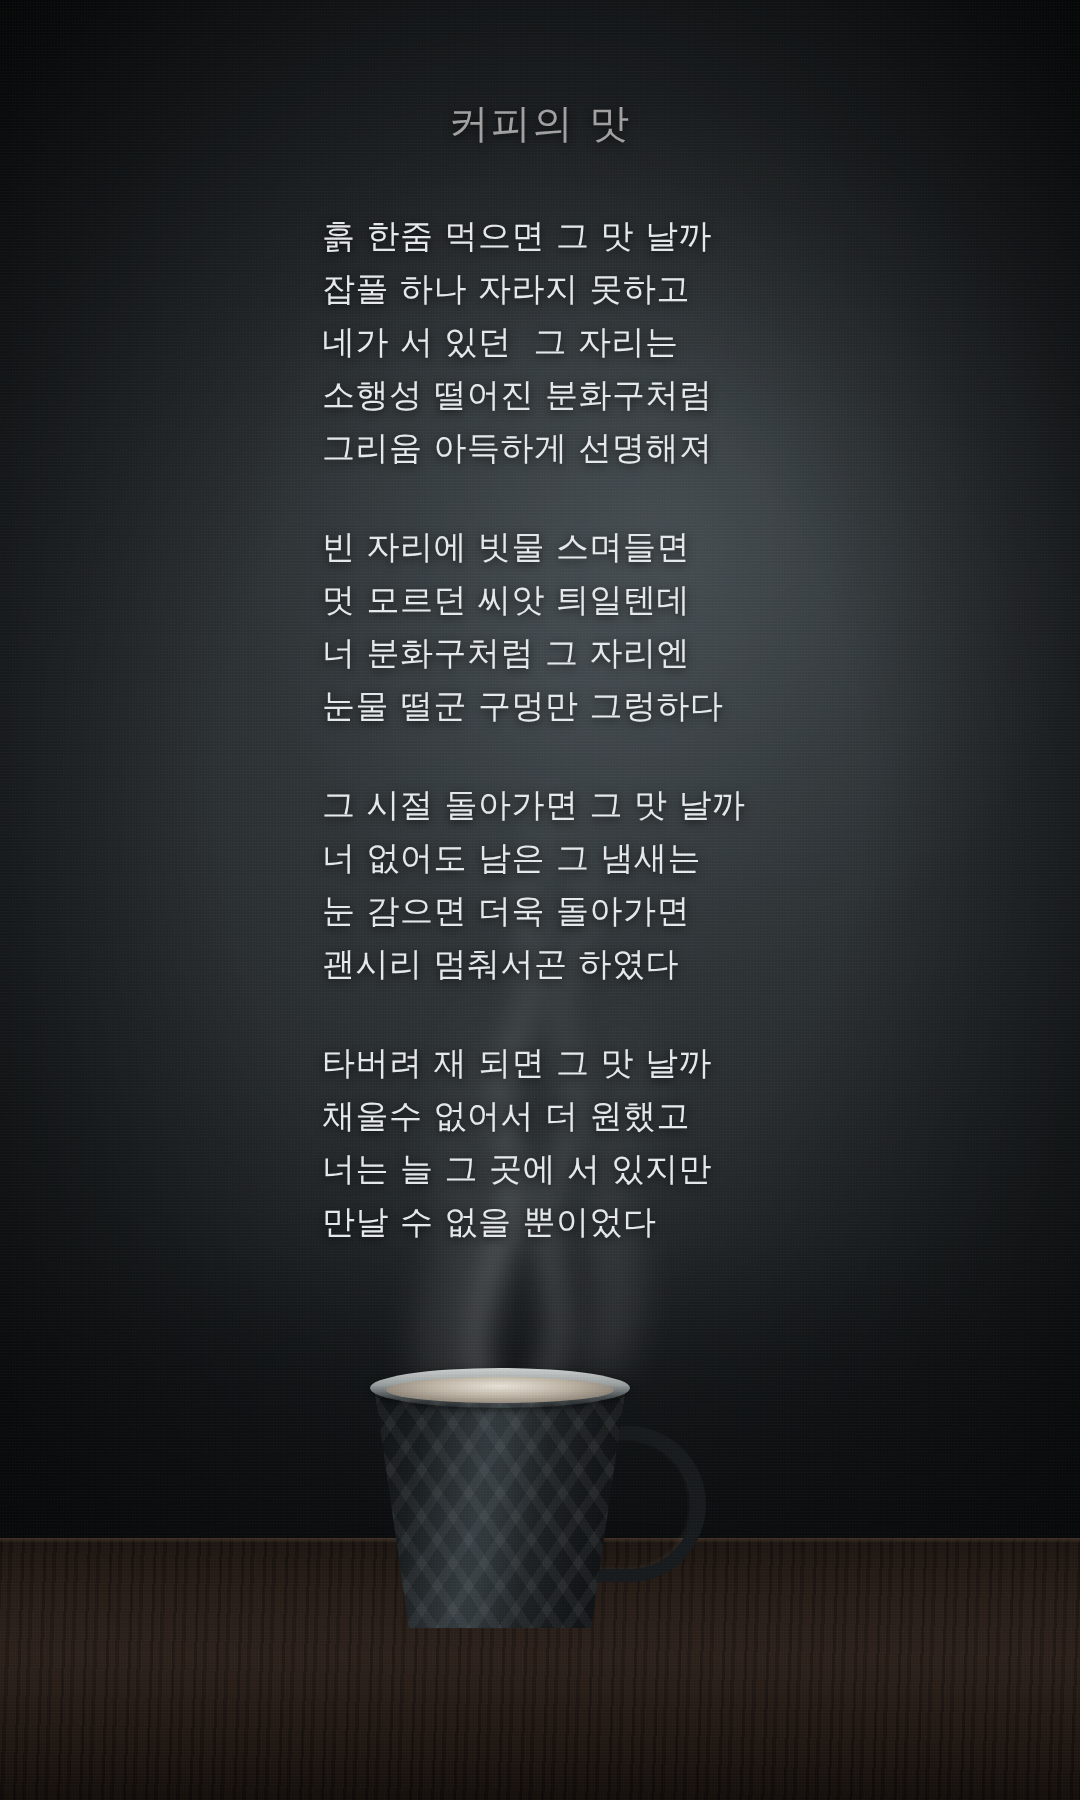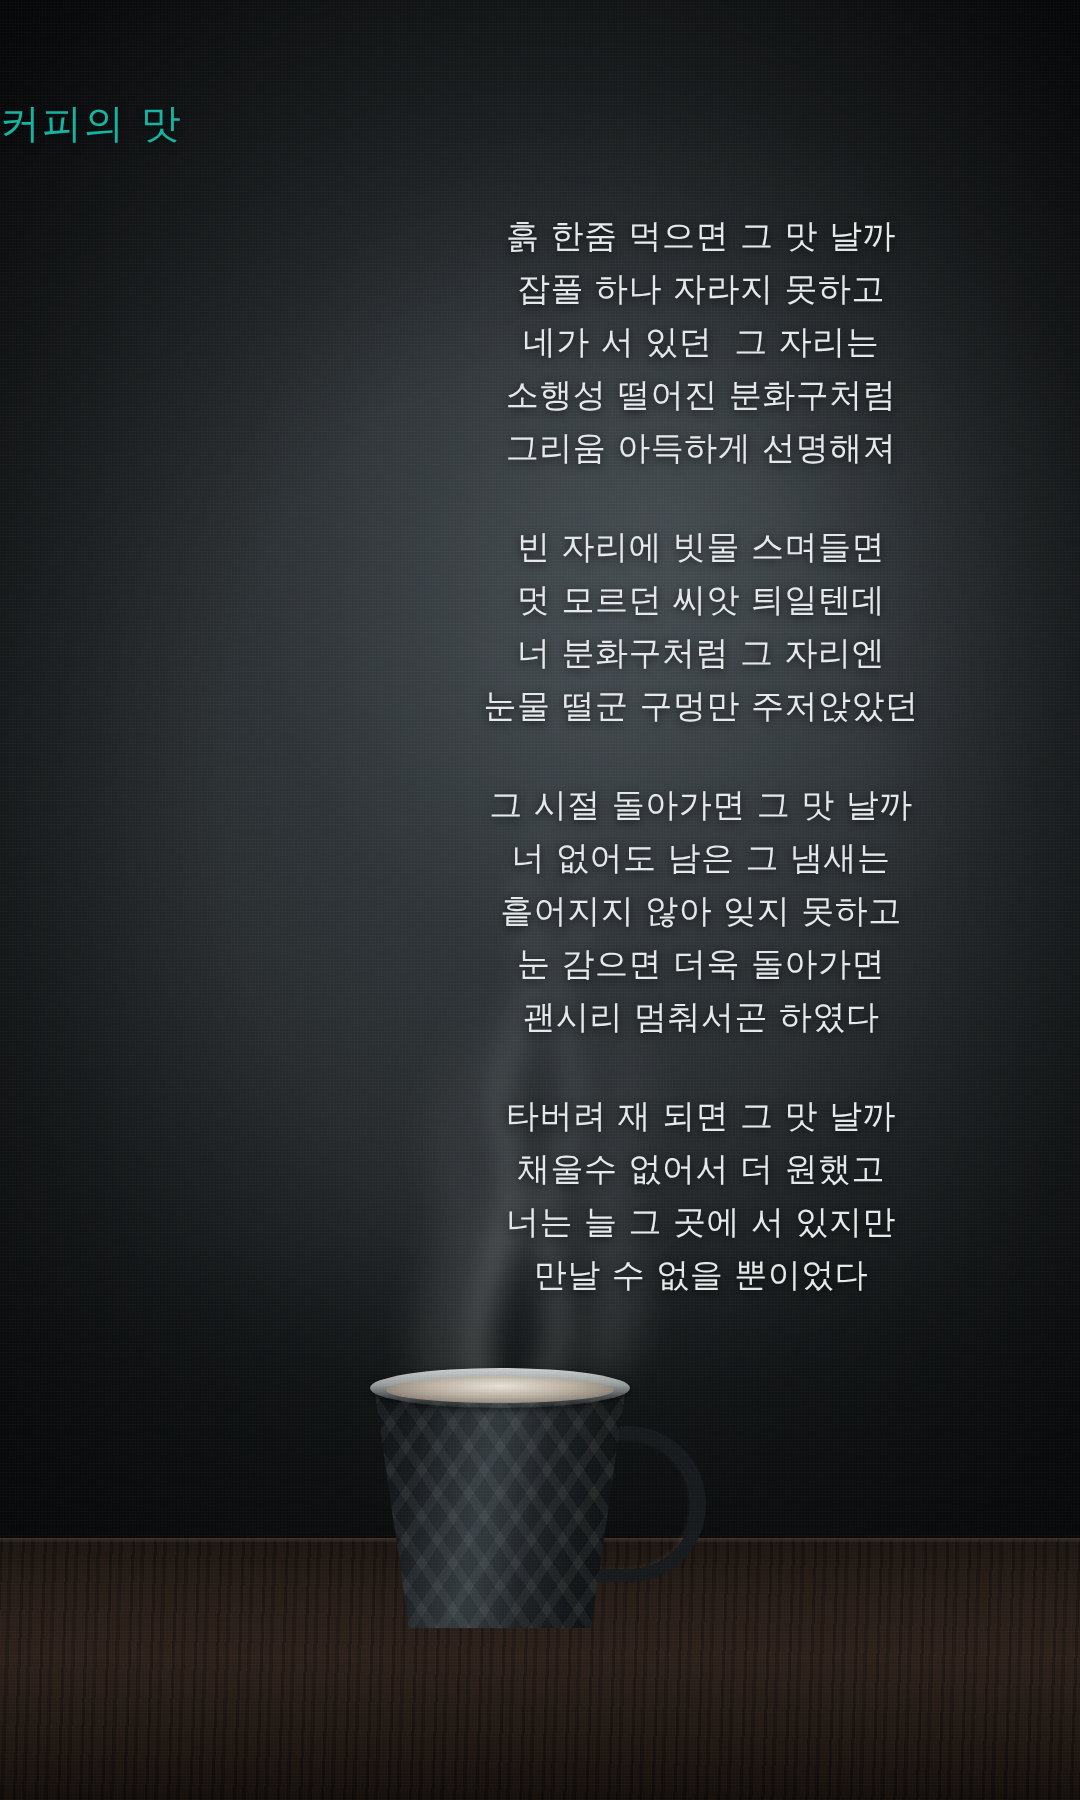--- a/index.html
+++ b/index.html
@@ -173,32 +173,31 @@
 
   
   .poem {
     position: absolute;
     left: 0; top: 0;
     width: 1080px;
     color: #eef1f2;
     text-shadow: 0 2px 10px rgba(0,0,0,0.75);
   }
   .poem-title {
-    text-align: left;
+    text-align: center;
     font-size: 40px;
     letter-spacing: 2px;
     margin-top: 96px;
     margin-bottom: 10px;
     font-weight: 400;
-    color: #14b8a6;
+    color: #a3a3a3;
   }
   .stanzas {
     margin-top: 58px;
     padding-left: 322px;
-    text-align: center;
   }
   .stanza {
     margin-bottom: 46px;
   }
   .line {
     font-size: 33px;
     line-height: 53px;
     letter-spacing: 0.5px;
     white-space: pre;
     color: #e9ecee;
@@ -265,27 +264,26 @@
         <div class="line">잡풀 하나 자라지 못하고</div>
         <div class="line">네가 서 있던  그 자리는</div>
         <div class="line">소행성 떨어진 분화구처럼</div>
         <div class="line">그리움 아득하게 선명해져</div>
       </div>
 
       <div class="stanza">
         <div class="line">빈 자리에 빗물 스며들면</div>
         <div class="line">멋 모르던 씨앗 틔일텐데</div>
         <div class="line">너 분화구처럼 그 자리엔</div>
-        <div class="line">눈물 떨군 구멍만 주저앉았던</div>
+        <div class="line">눈물 떨군 구멍만 그렁하다</div>
       </div>
 
       <div class="stanza">
         <div class="line">그 시절 돌아가면 그 맛 날까</div>
         <div class="line">너 없어도 남은 그 냄새는</div>
-        <div class="line">흩어지지 않아 잊지 못하고</div>
         <div class="line">눈 감으면 더욱 돌아가면</div>
         <div class="line">괜시리 멈춰서곤 하였다</div>
       </div>
 
       <div class="stanza">
         <div class="line">타버려 재 되면 그 맛 날까</div>
         <div class="line">채울수 없어서 더 원했고</div>
         <div class="line">너는 늘 그 곳에 서 있지만</div>
         <div class="line">만날 수 없을 뿐이었다</div>
       </div>

